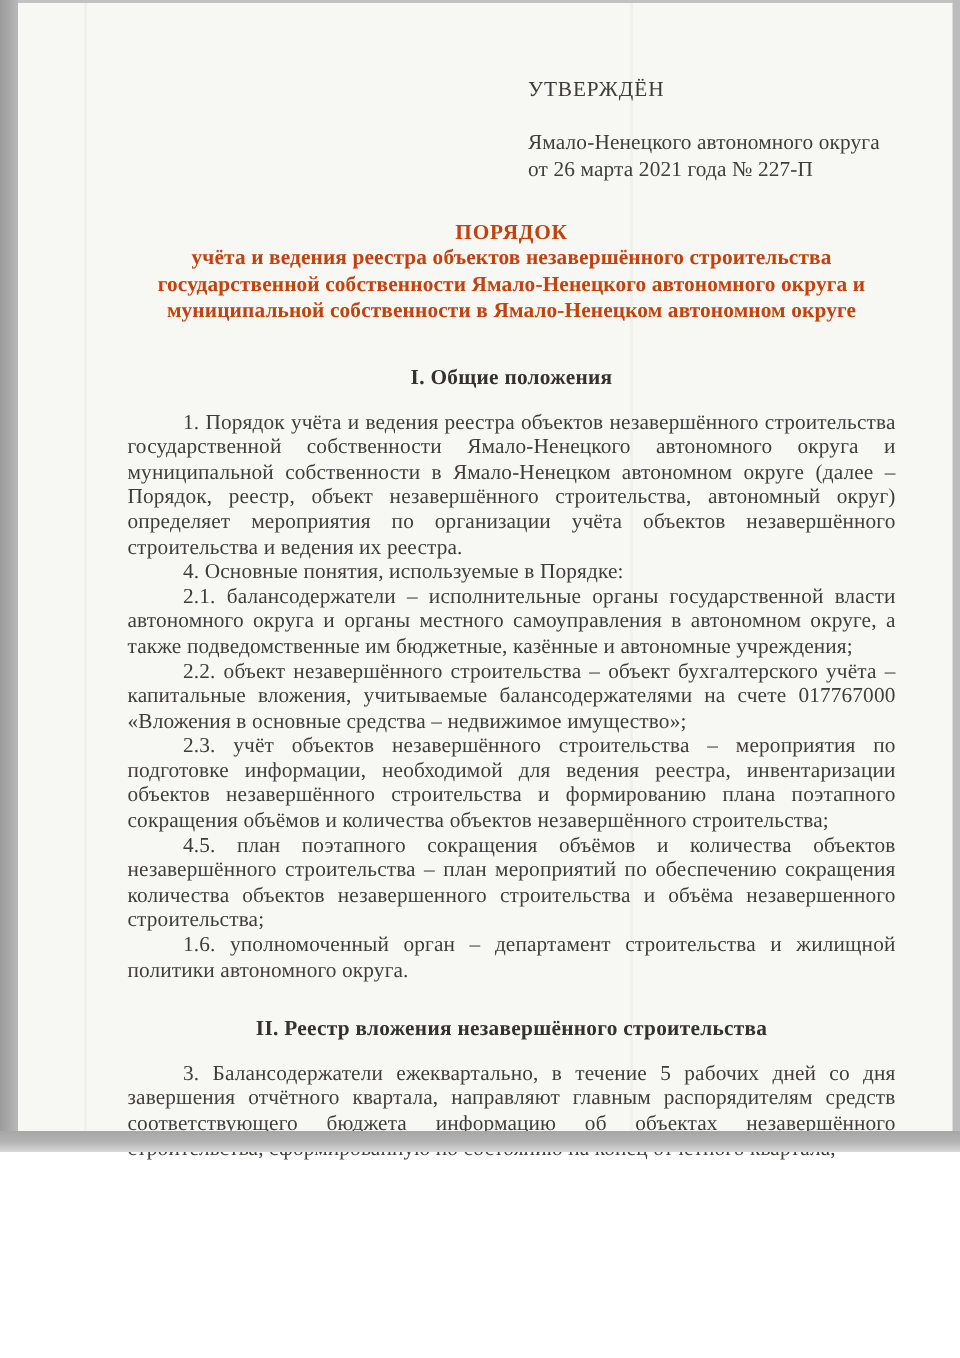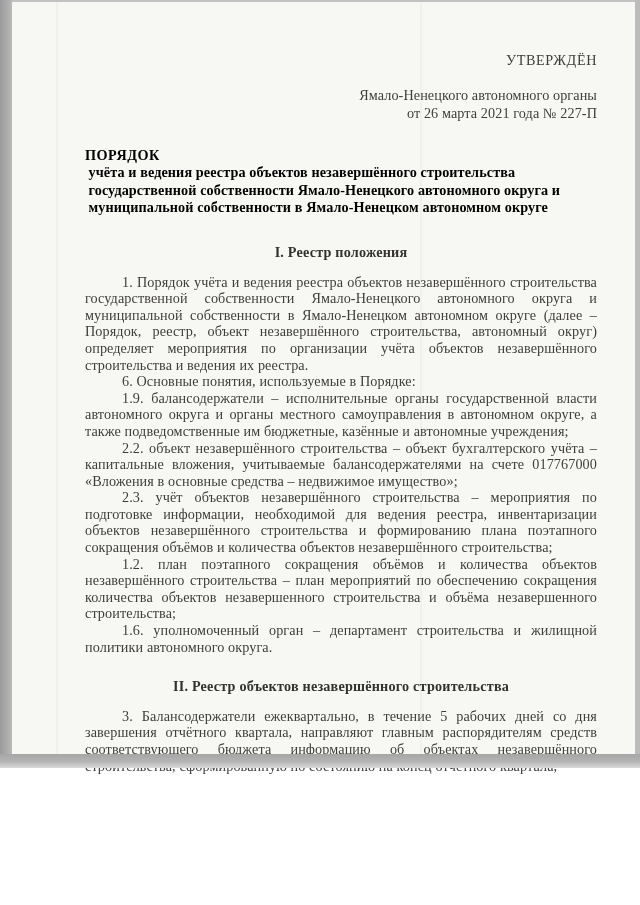--- a/index.html
+++ b/index.html
@@ -64,33 +64,33 @@
     width: 623px;
     box-sizing: border-box;
     padding: 50px 38px 0 73px;
     color: #3e3d3a;
     font-size: 14.2px;
     line-height: 16.6px;
     letter-spacing: 0.1px;
   }
   .approval {
     margin-left: 267px;
-    text-align: right;
   }
   .approval-stamp {
     margin-bottom: 17px;
     letter-spacing: 0.6px;
   }
   .approval-lines div {
     line-height: 18px;
   }
   .title-block {
     margin-top: 25px;
+    text-align: center;
     font-weight: bold;
-    color: #000000;
+    color: #c2410c;
   }
   .title-heading {
     letter-spacing: 0.5px;
     margin-bottom: 1px;
   }
   .title-subtitle {
     max-width: 505px;
     margin: 0 auto;
     line-height: 17.6px;
   }
@@ -118,41 +118,41 @@
 
   <div class="paper">
     <div class="fold-line fold-1"></div>
     <div class="fold-line fold-2"></div>
 
     <div class="content">
 
       <div class="approval">
         <div class="approval-stamp">УТВЕРЖДЁН</div>
         <div class="approval-lines">
-          <div>Ямало-Ненецкого автономного органы</div>
+          <div>Ямало-Ненецкого автономного округа</div>
           <div>от 26 марта 2021 года № 227-П</div>
         </div>
       </div>
 
       <div class="title-block">
         <div class="title-heading">ПОРЯДОК</div>
         <div class="title-subtitle">учёта и ведения реестра объектов незавершённого строительства государственной собственности Ямало-Ненецкого автономного округа и муниципальной собственности в Ямало-Ненецком автономном округе</div>
       </div>
 
-      <div class="section-heading">I. Реестр положения</div>
+      <div class="section-heading">I. Общие положения</div>
 
       <p>1. Порядок учёта и ведения реестра объектов незавершённого строительства государственной собственности Ямало-Ненецкого автономного округа и муниципальной собственности в Ямало-Ненецком автономном округе (далее – Порядок, реестр, объект незавершённого строительства, автономный округ) определяет мероприятия по организации учёта объектов незавершённого строительства и ведения их реестра.</p>
-      <p>6. Основные понятия, используемые в Порядке:</p>
-      <p>1.9. балансодержатели – исполнительные органы государственной власти автономного округа и органы местного самоуправления в автономном округе, а также подведомственные им бюджетные, казённые и автономные учреждения;</p>
+      <p>4. Основные понятия, используемые в Порядке:</p>
+      <p>2.1. балансодержатели – исполнительные органы государственной власти автономного округа и органы местного самоуправления в автономном округе, а также подведомственные им бюджетные, казённые и автономные учреждения;</p>
       <p>2.2. объект незавершённого строительства – объект бухгалтерского учёта – капитальные вложения, учитываемые балансодержателями на счете 017767000 «Вложения в основные средства – недвижимое имущество»;</p>
       <p>2.3. учёт объектов незавершённого строительства – мероприятия по подготовке информации, необходимой для ведения реестра, инвентаризации объектов незавершённого строительства и формированию плана поэтапного сокращения объёмов и количества объектов незавершённого строительства;</p>
-      <p>1.2. план поэтапного сокращения объёмов и количества объектов незавершённого строительства – план мероприятий по обеспечению сокращения количества объектов незавершенного строительства и объёма незавершенного строительства;</p>
+      <p>4.5. план поэтапного сокращения объёмов и количества объектов незавершённого строительства – план мероприятий по обеспечению сокращения количества объектов незавершенного строительства и объёма незавершенного строительства;</p>
       <p>1.6. уполномоченный орган – департамент строительства и жилищной политики автономного округа.</p>
 
-      <div class="section-heading second">II. Реестр объектов незавершённого строительства</div>
+      <div class="section-heading second">II. Реестр вложения незавершённого строительства</div>
 
       <p>3. Балансодержатели ежеквартально, в течение 5 рабочих дней со дня завершения отчётного квартала, направляют главным распорядителям средств соответствующего бюджета информацию об объектах незавершённого строительства, сформированную по состоянию на конец отчётного квартала,</p>
 
     </div>
   </div>
 
   <div class="edge-top"></div>
   <div class="edge-left"></div>
   <div class="edge-right"></div>
   <div class="edge-bottom"></div>

